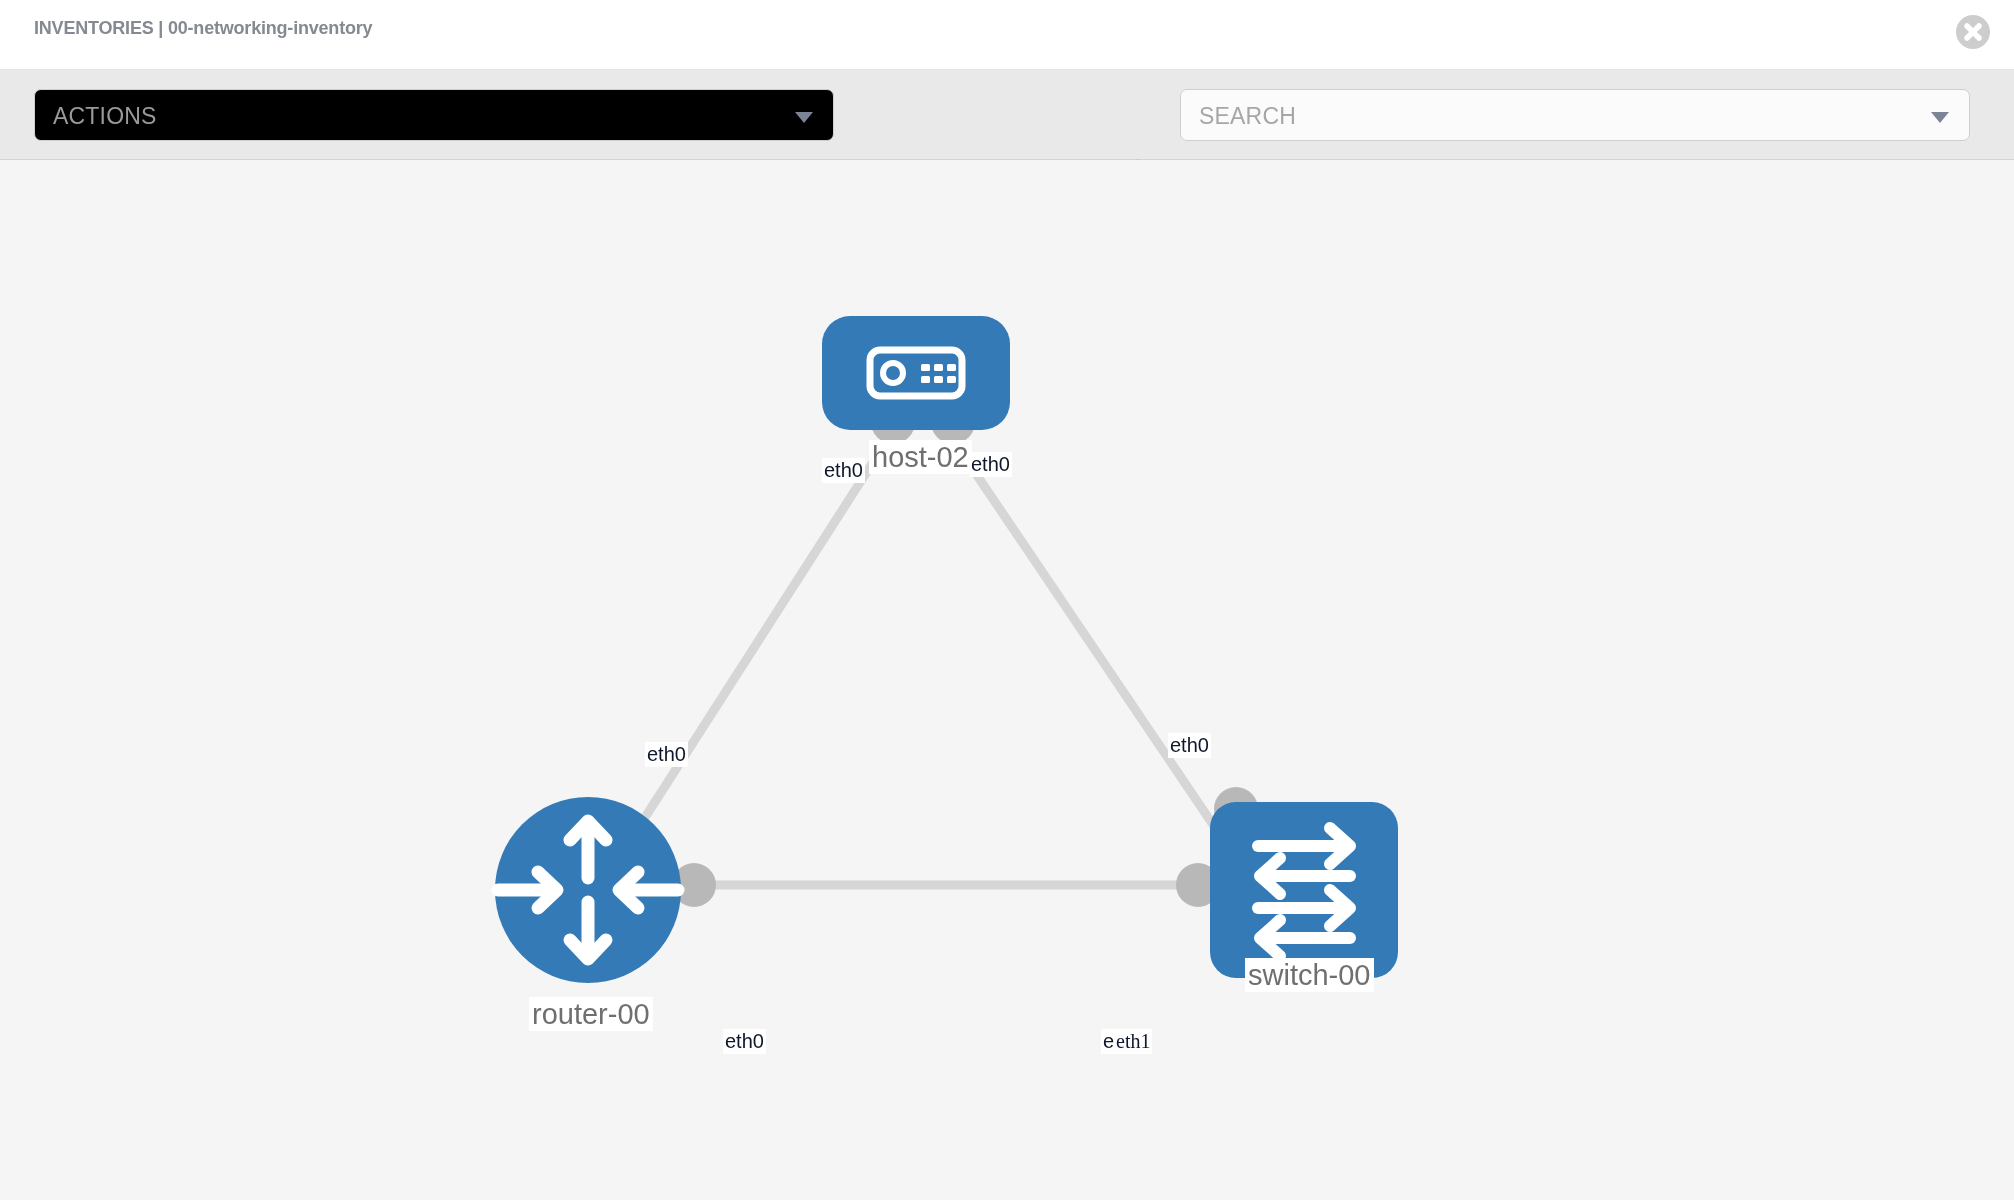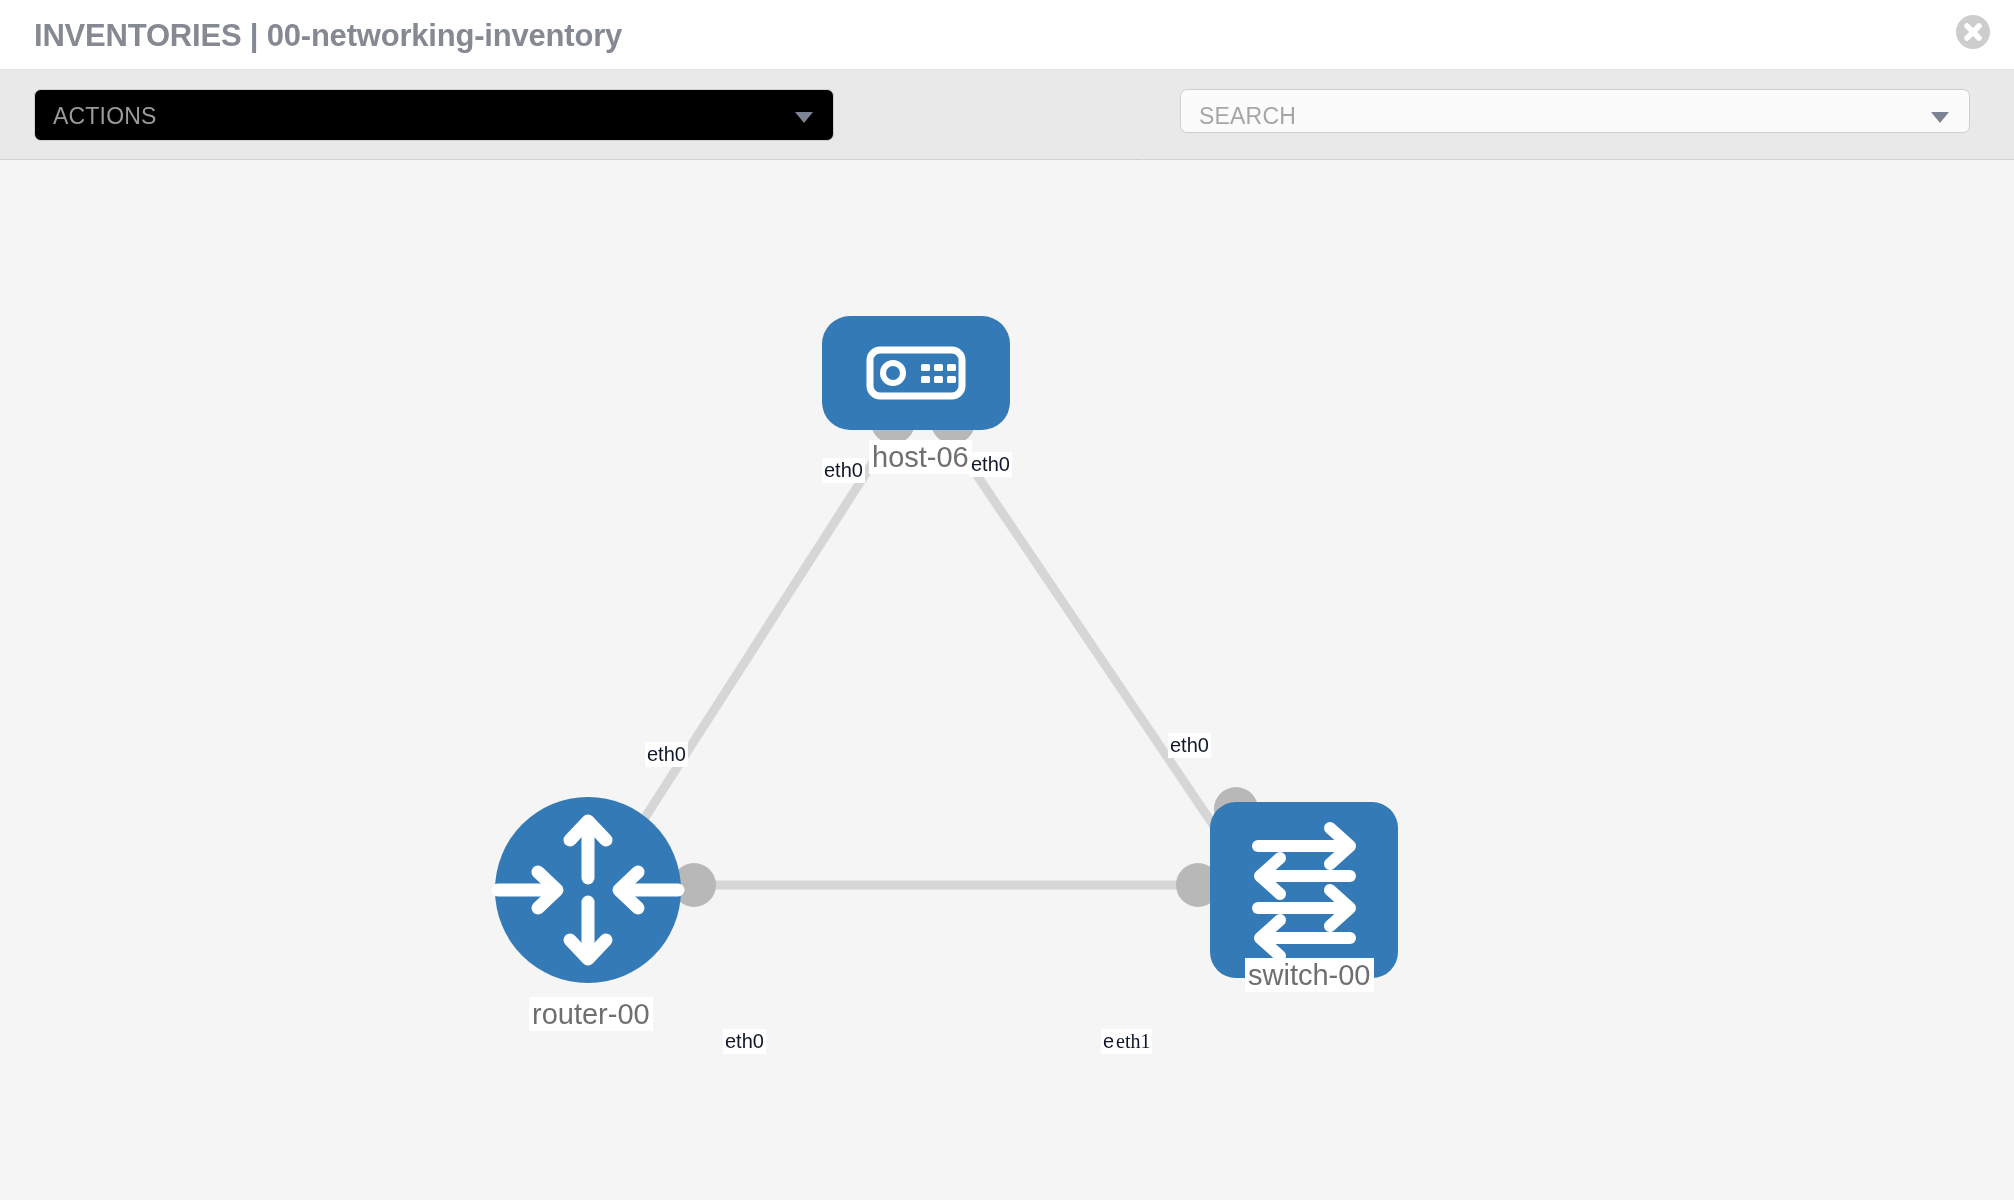--- a/index.html
+++ b/index.html
@@ -18,21 +18,21 @@
     top: 0; left: 0;
     width: 2014px;
     height: 70px;
     background: #ffffff;
     border-bottom: 1px solid #e4e4e4;
   }
   .page-title {
     position: absolute;
     left: 34px;
     top: 18px;
-    font-size: 31px;
+    font-size: 18px;
     font-weight: bold;
     color: #848992;
     letter-spacing: -0.2px;
     white-space: nowrap;
   }
   .close-btn {
     position: absolute;
     right: 24px;
     top: 15px;
     width: 34px;
@@ -88,21 +88,21 @@
     cursor: pointer;
   }
   .icon-wrench { left: 1040px; }
   .icon-key    { left: 1108px; }
 
   .search-box {
     position: absolute;
     left: 1180px;
     top: 19px;
     width: 790px;
-    height: 44px;
+    height: 52px;
     background: #fbfbfb;
     border: 1px solid #cfcfcf;
     border-radius: 7px;
     cursor: text;
   }
   .search-placeholder {
     position: absolute;
     left: 18px;
     top: 13px;
     font-size: 23px;
@@ -260,21 +260,21 @@
 
         <line x1="1258" y1="748" x2="1348" y2="748"></line>
         <polyline points="1330,730 1350,748 1330,766"></polyline>
 
         <line x1="1350" y1="778" x2="1262" y2="778"></line>
         <polyline points="1280,760 1260,778 1280,796"></polyline>
       </g>
     </g>
   </svg>
 
-  <div class="node-label" style="left:869px; top:280px;">host-06</div>
+  <div class="node-label" style="left:869px; top:280px;">host-02</div>
   <div class="node-label" style="left:529px; top:837px;">router-00</div>
   <div class="node-label" style="left:1245px; top:798px;text-align:center;">switch-00</div>
 
   <div class="iface-label" style="left:822px; top:298px;">eth0</div>
   <div class="iface-label" style="left:969px; top:292px;">eth0</div>
 
   <div class="iface-label" style="left:645px; top:582px;">eth0</div>
   <div class="iface-label" style="left:1168px; top:573px;">eth0</div>
 
   <div class="iface-label" style="left:723px; top:869px;">eth0</div>

